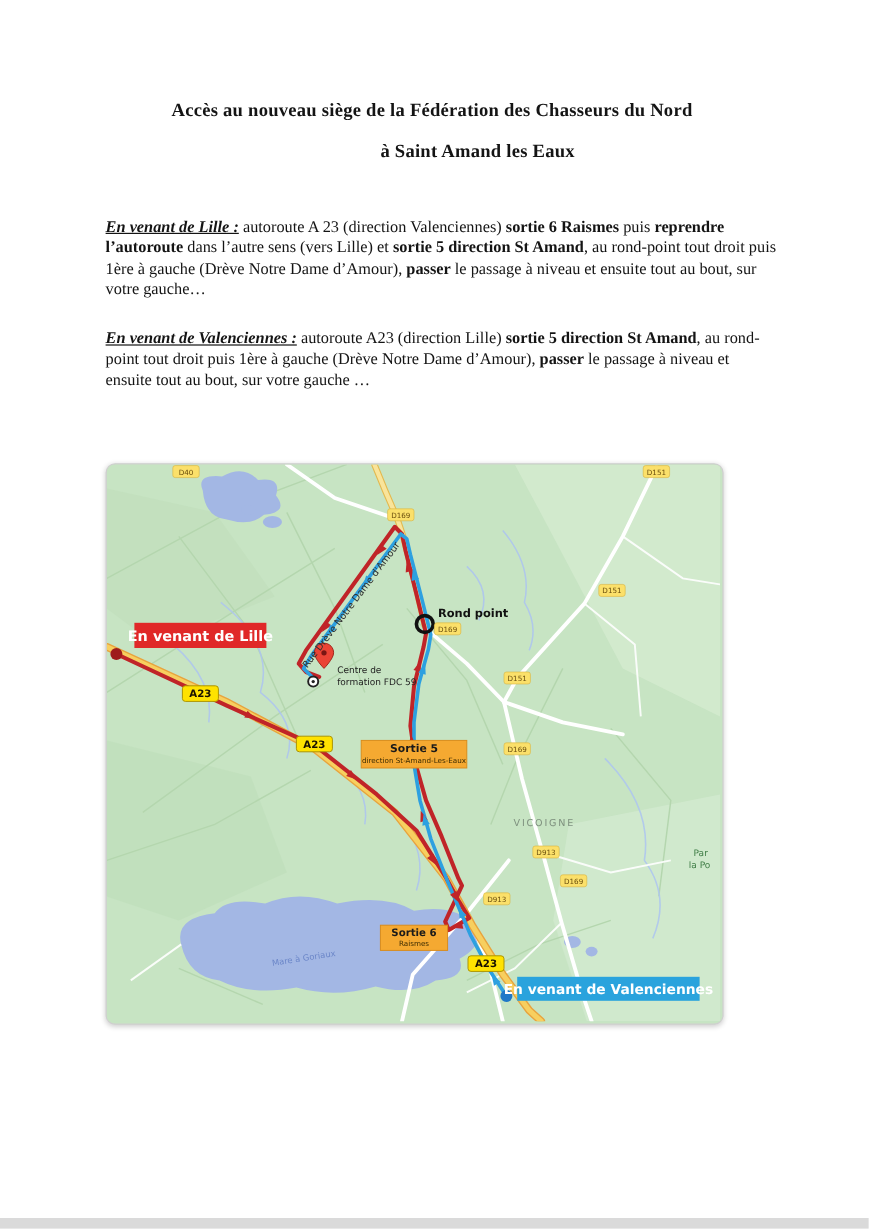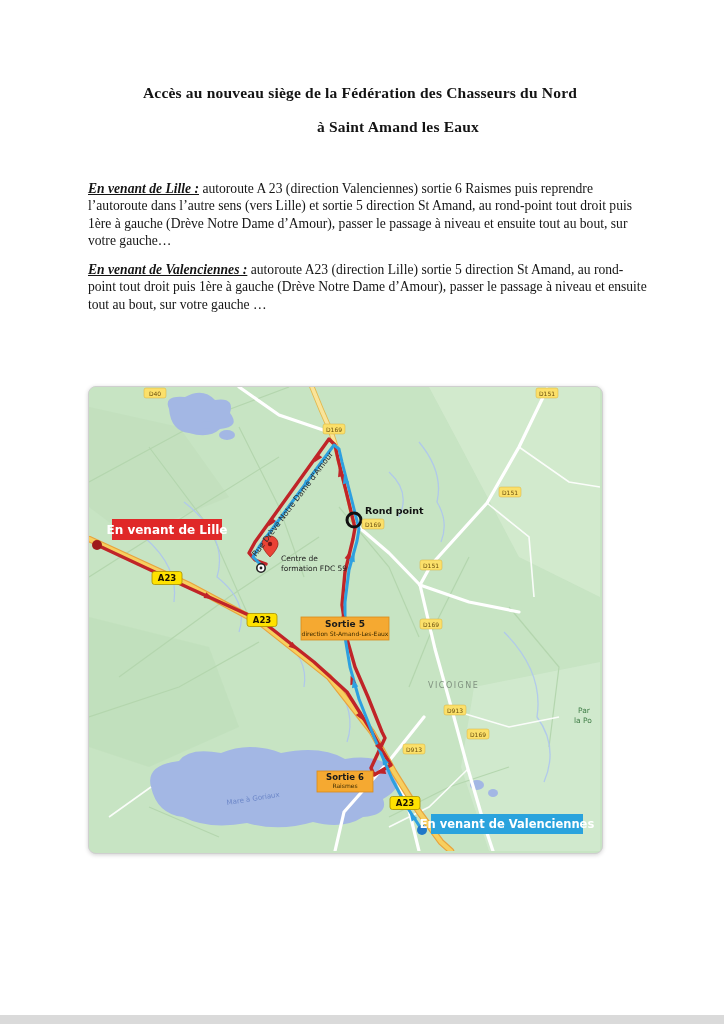--- a/index.html
+++ b/index.html
@@ -11,23 +11,23 @@
     position:absolute;left:0;width:720px;text-align:center;
     font-weight:700;font-size:15.5px;letter-spacing:.2px;
   }
   .title-1{top:84px;}
   .title-2{top:118px;padding-left:38px;}
   .para{
     position:absolute;left:88px;width:560px;
     font-size:13.6px;line-height:17.4px;text-align:left;
   }
   .para-1{top:180px;}
-  .para-2{top:261px;}
+  .para-2{top:273px;}
   .seg.lead{font-weight:700;font-style:italic;text-decoration:underline;margin-top:12px;}
-  .seg.bold{font-weight:400;}
+  .seg.bold{font-weight:700;}
   .map-frame{
     position:absolute;left:88px;top:386px;width:513px;height:466px;
     border:1px solid #cfcfcf;border-radius:8px;overflow:hidden;
     box-shadow:0 1px 4px rgba(0,0,0,.18);background:#c7e4c3;
   }
   .map-frame svg{display:block;}
   .bottom-strip{
     position:absolute;left:0;bottom:0;width:724px;height:9px;background:#dadada;
   }
   

